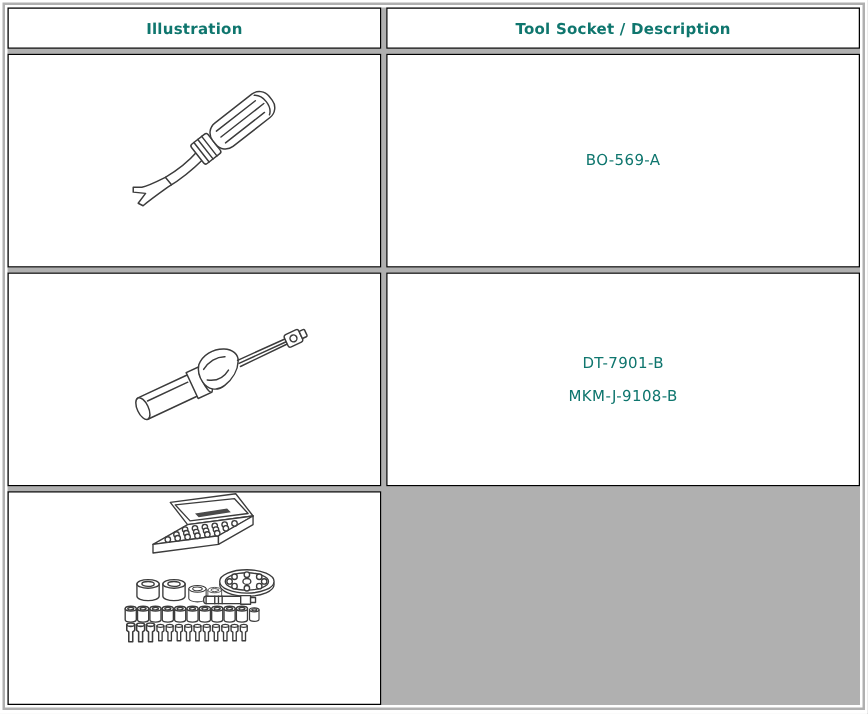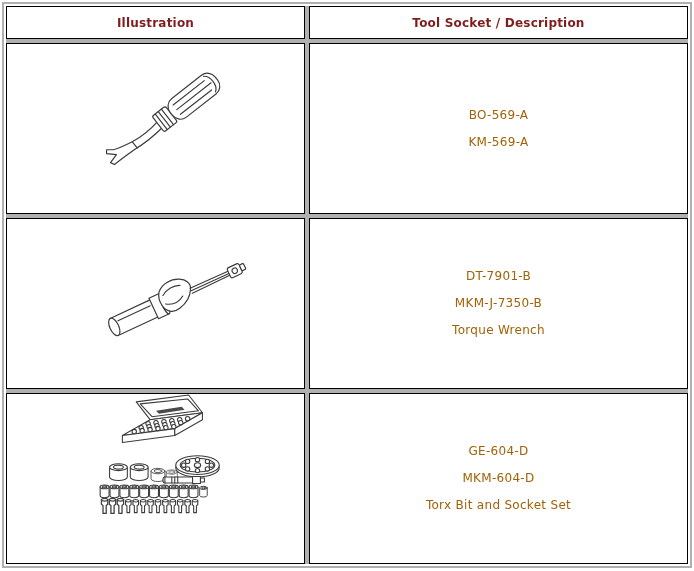--- a/index.html
+++ b/index.html
@@ -32,27 +32,27 @@
     background: #ffffff;
     border: 1px solid #000000;
     display: flex;
     align-items: center;
     justify-content: center;
     overflow: hidden;
   }
   .header-cell {
     font-size: 12px;
     font-weight: bold;
-    color: #7f1d1d;
+    color: #0f766e;
     letter-spacing: 0.2px;
   }
   .desc-cell {
     flex-direction: column;
     font-size: 12px;
-    color: #a16207;
+    color: #0f766e;
     letter-spacing: 0.3px;
   }
   .desc-line {
     height: 27px;
     line-height: 27px;
     white-space: nowrap;
   }
   .illus-cell svg {
     width: 100%;
     height: 100%;
@@ -85,21 +85,20 @@
             <line x1="14" y1="-6" x2="54" y2="-6"></line>
             <line x1="14" y1="0" x2="58" y2="0"></line>
             <line x1="14" y1="6" x2="54" y2="6"></line>
             <path d="M56,-10 C62,-6 62,6 56,10" fill="none"></path>
           </g>
         </g>
       </svg>
     </div>
     <div class="cell desc-cell">
       <div class="desc-line">BO-569-A</div>
-      <div class="desc-line">KM-569-A</div>
     </div>
 
     <div class="cell illus-cell">
       <svg viewBox="0 0 299 171">
         <g fill="#ffffff" stroke="#3c3c3c" stroke-width="1.2" stroke-linejoin="round" stroke-linecap="round" transform="translate(106,110) rotate(-25)">
 
           <rect x="0" y="-9.5" width="48" height="19" rx="3"></rect>
           <ellipse cx="2" cy="0" rx="4.5" ry="9.5"></ellipse>
           <line x1="8" y1="-4" x2="44" y2="-4"></line>
 
@@ -115,22 +114,21 @@
           <line x1="88" y1="-0.3" x2="130" y2="0"></line>
 
           <rect x="130" y="-5.5" width="13" height="11" rx="2"></rect>
           <circle cx="136.5" cy="0" r="2.8"></circle>
           <rect x="143" y="-3.2" width="4.5" height="6.4" rx="1"></rect>
         </g>
       </svg>
     </div>
     <div class="cell desc-cell">
       <div class="desc-line">DT-7901-B</div>
-      <div class="desc-line">MKM-J-7350-B</div>
-      <div class="desc-line">Torque Wrench</div>
+      <div class="desc-line">MKM-J-9108-B</div>
     </div>
 
     <div class="cell illus-cell">
       <svg viewBox="0 0 299 171">
         <defs>
           <g id="sockL">
             <path d="M-9,0 L-9,10 A9,3.5 0 0 0 9,10 L9,0" fill="#ffffff" stroke="#3c3c3c"></path>
             <ellipse cx="0" cy="0" rx="9" ry="3.5" fill="#ffffff" stroke="#3c3c3c"></ellipse>
             <ellipse cx="0" cy="0" rx="5" ry="2" fill="none" stroke="#3c3c3c"></ellipse>
           </g>
@@ -221,20 +219,15 @@
             <use href="#bitS" transform="translate(144.5,108)"></use>
           <use href="#bitS" transform="translate(152,108)"></use>
             <use href="#bitS" transform="translate(159.5,108)"></use>
           <use href="#bitS" transform="translate(167,108)"></use>
             <use href="#bitS" transform="translate(174.5,108)"></use>
           <use href="#bitS" transform="translate(182,108)"></use>
             <use href="#bitS" transform="translate(189.5,108)"></use>
         </g>
       </svg>
     </div>
-    <div class="cell desc-cell">
-      <div class="desc-line">GE-604-D</div>
-      <div class="desc-line">MKM-604-D</div>
-      <div class="desc-line">Torx Bit and Socket Set</div>
-    </div>
 
   </div>
 </div>
 
 </body></html>

